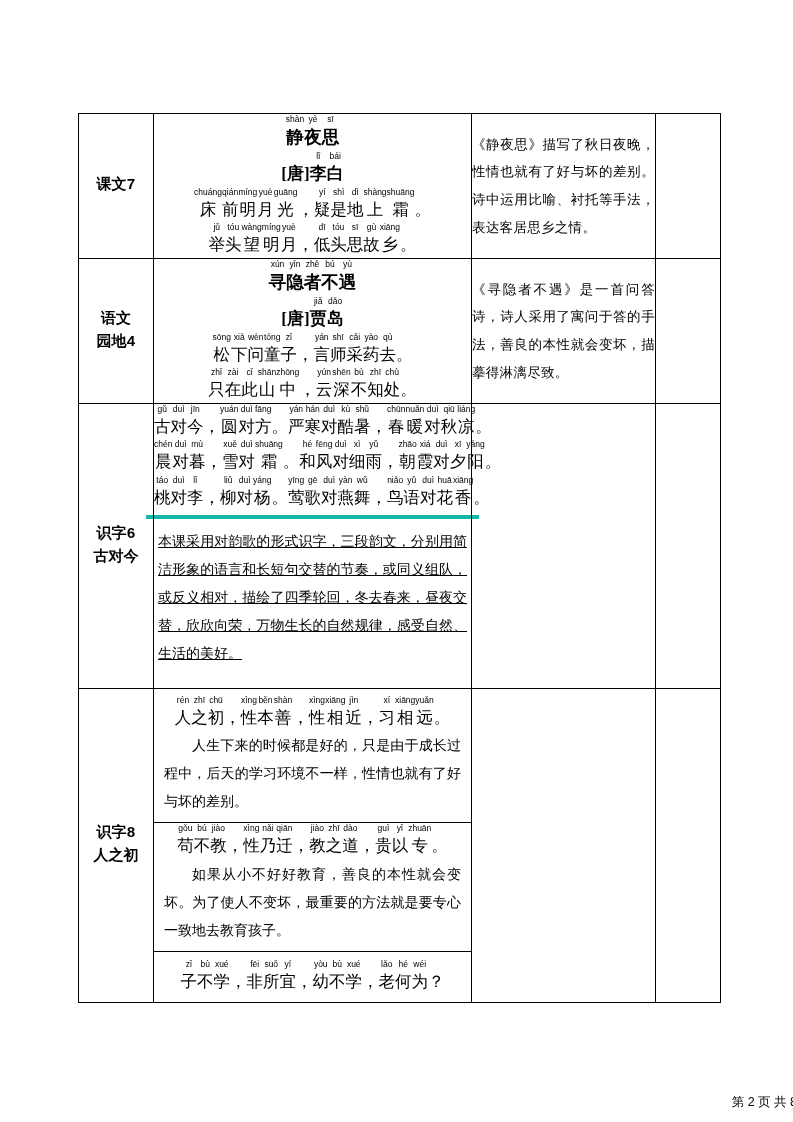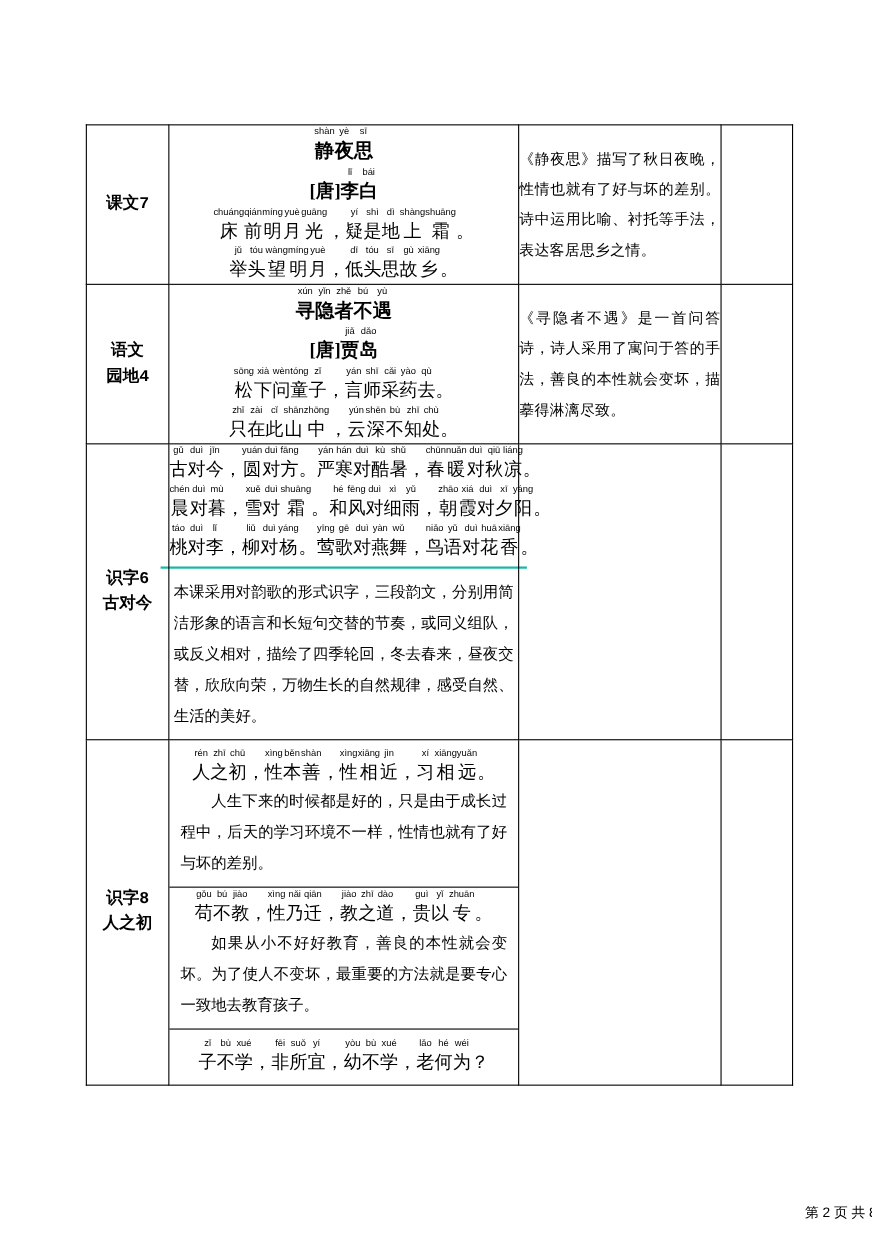--- a/index.html
+++ b/index.html
@@ -103,23 +103,24 @@
     line-height: 2.0;
     text-align: justify;
     margin: 3px 2px 2px 2px;
     text-indent: 0;
   }
   .plain-para.indent {
     text-indent: 28px;
     font-family: Liberation Serif, serif;
   }
   .sub-block {
-    border-top: 2px solid #14b8a6;
+    border-top: 4px solid #14b8a6;
     margin: 6px -8px 0 -8px;
     padding: 6px 10px 4px 10px;
+    text-decoration: underline;
   }
   .inner-split {
     border-top: 1px solid #000;
   }
   .footer {
     position: absolute;
     left: 0;
     top: 1094px;
     width: 793px;
     text-align: right;
@@ -173,21 +174,21 @@
           <div class="note-text">《寻隐者不遇》是一首问答诗，诗人采用了寓问于答的手法，善良的本性就会变坏，描摹得淋漓尽致。</div>
         </td>
         <td class="blank"></td>
       </tr>
 
       <tr>
         <td class="label">
           <div>识字6</div>
           <div>古对今</div>
         </td>
-        <td class="content" style="padding-bottom:0;">
+        <td class="content" style="padding-bottom:14px;">
           <div class="py-line"><span class="unit"><span class="py">gǔ</span><span class="hz">古</span></span><span class="unit"><span class="py">duì</span><span class="hz">对</span></span><span class="unit"><span class="py">jīn</span><span class="hz">今</span></span><span class="unit punct"><span class="py"></span><span class="hz">，</span></span><span class="unit"><span class="py">yuán</span><span class="hz">圆</span></span><span class="unit"><span class="py">duì</span><span class="hz">对</span></span><span class="unit"><span class="py">fāng</span><span class="hz">方</span></span><span class="unit punct"><span class="py"></span><span class="hz">。</span></span><span class="unit"><span class="py">yán</span><span class="hz">严</span></span><span class="unit"><span class="py">hán</span><span class="hz">寒</span></span><span class="unit"><span class="py">duì</span><span class="hz">对</span></span><span class="unit"><span class="py">kù</span><span class="hz">酷</span></span><span class="unit"><span class="py">shǔ</span><span class="hz">暑</span></span><span class="unit punct"><span class="py"></span><span class="hz">，</span></span><span class="unit"><span class="py">chūn</span><span class="hz">春</span></span><span class="unit"><span class="py">nuǎn</span><span class="hz">暖</span></span><span class="unit"><span class="py">duì</span><span class="hz">对</span></span><span class="unit"><span class="py">qiū</span><span class="hz">秋</span></span><span class="unit"><span class="py">liáng</span><span class="hz">凉</span></span><span class="unit punct"><span class="py"></span><span class="hz">。</span></span></div>
           <div class="py-line"><span class="unit"><span class="py">chén</span><span class="hz">晨</span></span><span class="unit"><span class="py">duì</span><span class="hz">对</span></span><span class="unit"><span class="py">mù</span><span class="hz">暮</span></span><span class="unit punct"><span class="py"></span><span class="hz">，</span></span><span class="unit"><span class="py">xuě</span><span class="hz">雪</span></span><span class="unit"><span class="py">duì</span><span class="hz">对</span></span><span class="unit"><span class="py">shuāng</span><span class="hz">霜</span></span><span class="unit punct"><span class="py"></span><span class="hz">。</span></span><span class="unit"><span class="py">hé</span><span class="hz">和</span></span><span class="unit"><span class="py">fēng</span><span class="hz">风</span></span><span class="unit"><span class="py">duì</span><span class="hz">对</span></span><span class="unit"><span class="py">xì</span><span class="hz">细</span></span><span class="unit"><span class="py">yǔ</span><span class="hz">雨</span></span><span class="unit punct"><span class="py"></span><span class="hz">，</span></span><span class="unit"><span class="py">zhāo</span><span class="hz">朝</span></span><span class="unit"><span class="py">xiá</span><span class="hz">霞</span></span><span class="unit"><span class="py">duì</span><span class="hz">对</span></span><span class="unit"><span class="py">xī</span><span class="hz">夕</span></span><span class="unit"><span class="py">yáng</span><span class="hz">阳</span></span><span class="unit punct"><span class="py"></span><span class="hz">。</span></span></div>
           <div class="py-line"><span class="unit"><span class="py">táo</span><span class="hz">桃</span></span><span class="unit"><span class="py">duì</span><span class="hz">对</span></span><span class="unit"><span class="py">lǐ</span><span class="hz">李</span></span><span class="unit punct"><span class="py"></span><span class="hz">，</span></span><span class="unit"><span class="py">liǔ</span><span class="hz">柳</span></span><span class="unit"><span class="py">duì</span><span class="hz">对</span></span><span class="unit"><span class="py">yáng</span><span class="hz">杨</span></span><span class="unit punct"><span class="py"></span><span class="hz">。</span></span><span class="unit"><span class="py">yīng</span><span class="hz">莺</span></span><span class="unit"><span class="py">gē</span><span class="hz">歌</span></span><span class="unit"><span class="py">duì</span><span class="hz">对</span></span><span class="unit"><span class="py">yàn</span><span class="hz">燕</span></span><span class="unit"><span class="py">wǔ</span><span class="hz">舞</span></span><span class="unit punct"><span class="py"></span><span class="hz">，</span></span><span class="unit"><span class="py">niǎo</span><span class="hz">鸟</span></span><span class="unit"><span class="py">yǔ</span><span class="hz">语</span></span><span class="unit"><span class="py">duì</span><span class="hz">对</span></span><span class="unit"><span class="py">huā</span><span class="hz">花</span></span><span class="unit"><span class="py">xiāng</span><span class="hz">香</span></span><span class="unit punct"><span class="py"></span><span class="hz">。</span></span></div>
           <div class="sub-block">
             <div class="plain-para">本课采用对韵歌的形式识字，三段韵文，分别用简洁形象的语言和长短句交替的节奏，或同义组队，或反义相对，描绘了四季轮回，冬去春来，昼夜交替，欣欣向荣，万物生长的自然规律，感受自然、生活的美好。</div>
           </div>
         </td>
         <td class="notes"></td>
         <td class="blank"></td>
       </tr>

